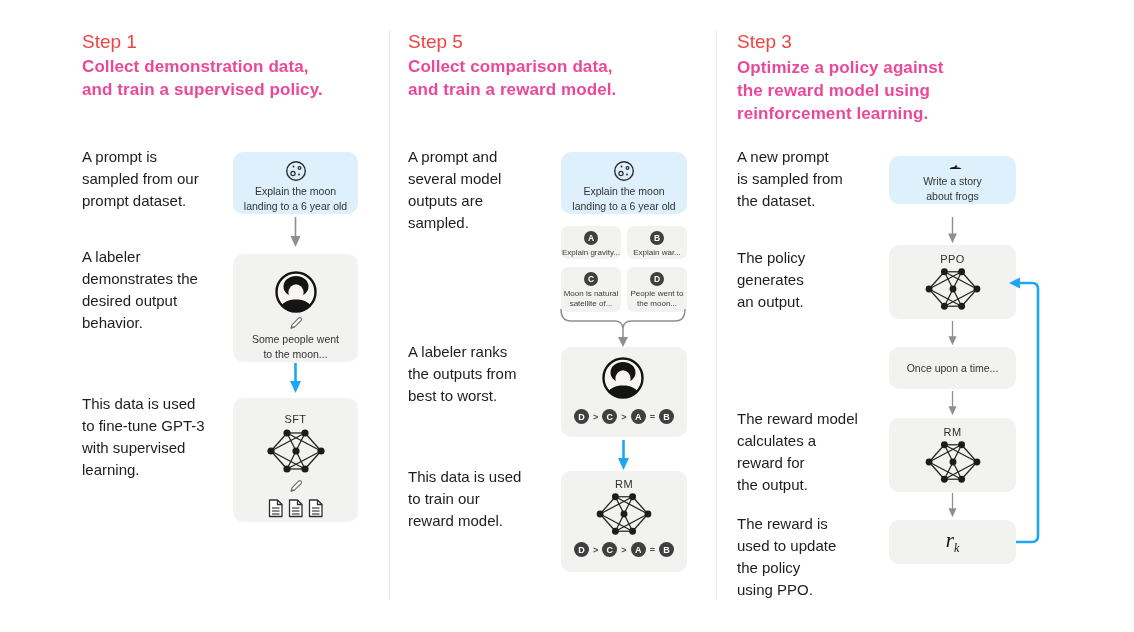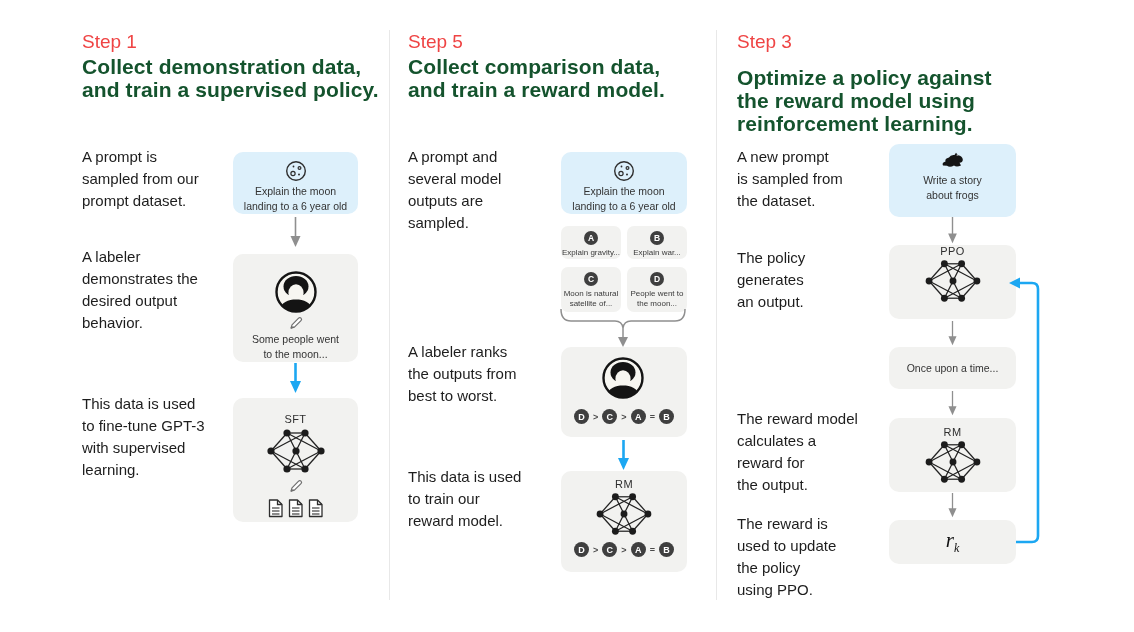--- a/index.html
+++ b/index.html
@@ -1,20 +1,20 @@
 <!DOCTYPE html>
 <html><head>
 <meta charset="utf-8">
 <style>
   html,body{margin:0;padding:0;background:#fff;}
   #canvas{position:relative;width:1134px;height:632px;background:#ffffff;overflow:hidden;
           font-family:"Liberation Sans","DejaVu Sans",sans-serif;color:#1d1d1d;}
   .divider{position:absolute;top:30px;height:570px;width:1px;background:#e8e8e8;}
   .step-label{position:absolute;font-size:19px;color:#ef4444;white-space:pre-line;}
-  .step-title{position:absolute;font-size:21px;font-weight:bold;line-height:23px;color:#14532d;white-space:pre-line;letter-spacing:.1px;}
+  .step-title{position:absolute;font-size:17px;font-weight:bold;line-height:23px;color:#ec4899;white-space:pre-line;letter-spacing:.1px;}
   .para{position:absolute;font-size:15px;line-height:22px;color:#1d1d1d;white-space:pre-line;}
   .card{position:absolute;background:#f2f2f0;border-radius:10px;display:flex;flex-direction:column;align-items:center;box-sizing:border-box;}
   .card.blue{background:#ddf0fb;}
   .card-note{font-size:10.5px;line-height:15px;color:#333;text-align:center;white-space:pre-line;}
   .model-name{font-size:11px;color:#2e2e2e;letter-spacing:.4px;}
   .arrow{position:absolute;}
   .mini-card{position:absolute;background:#f2f2f0;border-radius:7px;display:flex;flex-direction:column;align-items:center;box-sizing:border-box;padding-top:5px;}
   .mini-text{font-size:8px;line-height:10px;color:#3a3a3a;text-align:center;white-space:pre-line;margin-top:3px;}
   .badge{width:14px;height:14px;border-radius:50%;background:#3f3f3f;color:#fff;font-size:8.5px;font-weight:bold;
          display:flex;align-items:center;justify-content:center;}
@@ -245,51 +245,51 @@
       <span class="rank-sep">&gt;</span>
       <span class="badge">C</span>
       <span class="rank-sep">&gt;</span>
       <span class="badge">A</span>
       <span class="rank-sep">=</span>
       <span class="badge">B</span>
     </div>
   </div>
 
   <div class="step-label" style="left:737px;top:31px">Step 3</div>
-  <div class="step-title" style="left:737px;top:66px">Optimize a policy against
+  <div class="step-title" style="left:737px;top:56px">Optimize a policy against
 the reward model using
 reinforcement learning.</div>
   <div class="para" style="left:737px;top:146px">A new prompt
 is sampled from
 the dataset.</div>
   <div class="para" style="left:737px;top:247px">The policy
 generates
 an output.</div>
   <div class="para" style="left:737px;top:408px">The reward model
 calculates a
 reward for
 the output.</div>
   <div class="para" style="left:737px;top:513px">The reward is
 used to update
 the policy
 using PPO.</div>
 
-  <div class="card blue" style="left:889px;top:144px;width:127px;height:73px;padding-top:8px">
+  <div class="card blue" style="left:889px;top:156px;width:127px;height:48px;padding-top:8px">
     <svg width="23" height="16">
         <use href="#frog-icon"></use>
       </svg>
     <div class="card-note" style="margin-top:5px">Write a story
 about frogs</div>
   </div>
 
   <svg class="arrow" style="left:946px;top:217px" width="13" height="27" viewBox="0 0 13 31">
       <use href="#gray-down-arrow"></use>
     </svg>
 
-  <div class="card" style="left:889px;top:245px;width:127px;height:74px;padding-top:0">
+  <div class="card" style="left:889px;top:245px;width:127px;height:74px;padding-top:8px">
     <div class="model-name">PPO</div>
     <svg width="58" height="44" viewBox="0 0 60 46" style="margin-top:2px">
         <use href="#net-icon"></use>
       </svg>
   </div>
 
   <svg class="arrow" style="left:946px;top:321px" width="13" height="25" viewBox="0 0 13 31">
       <use href="#gray-down-arrow"></use>
     </svg>
 

